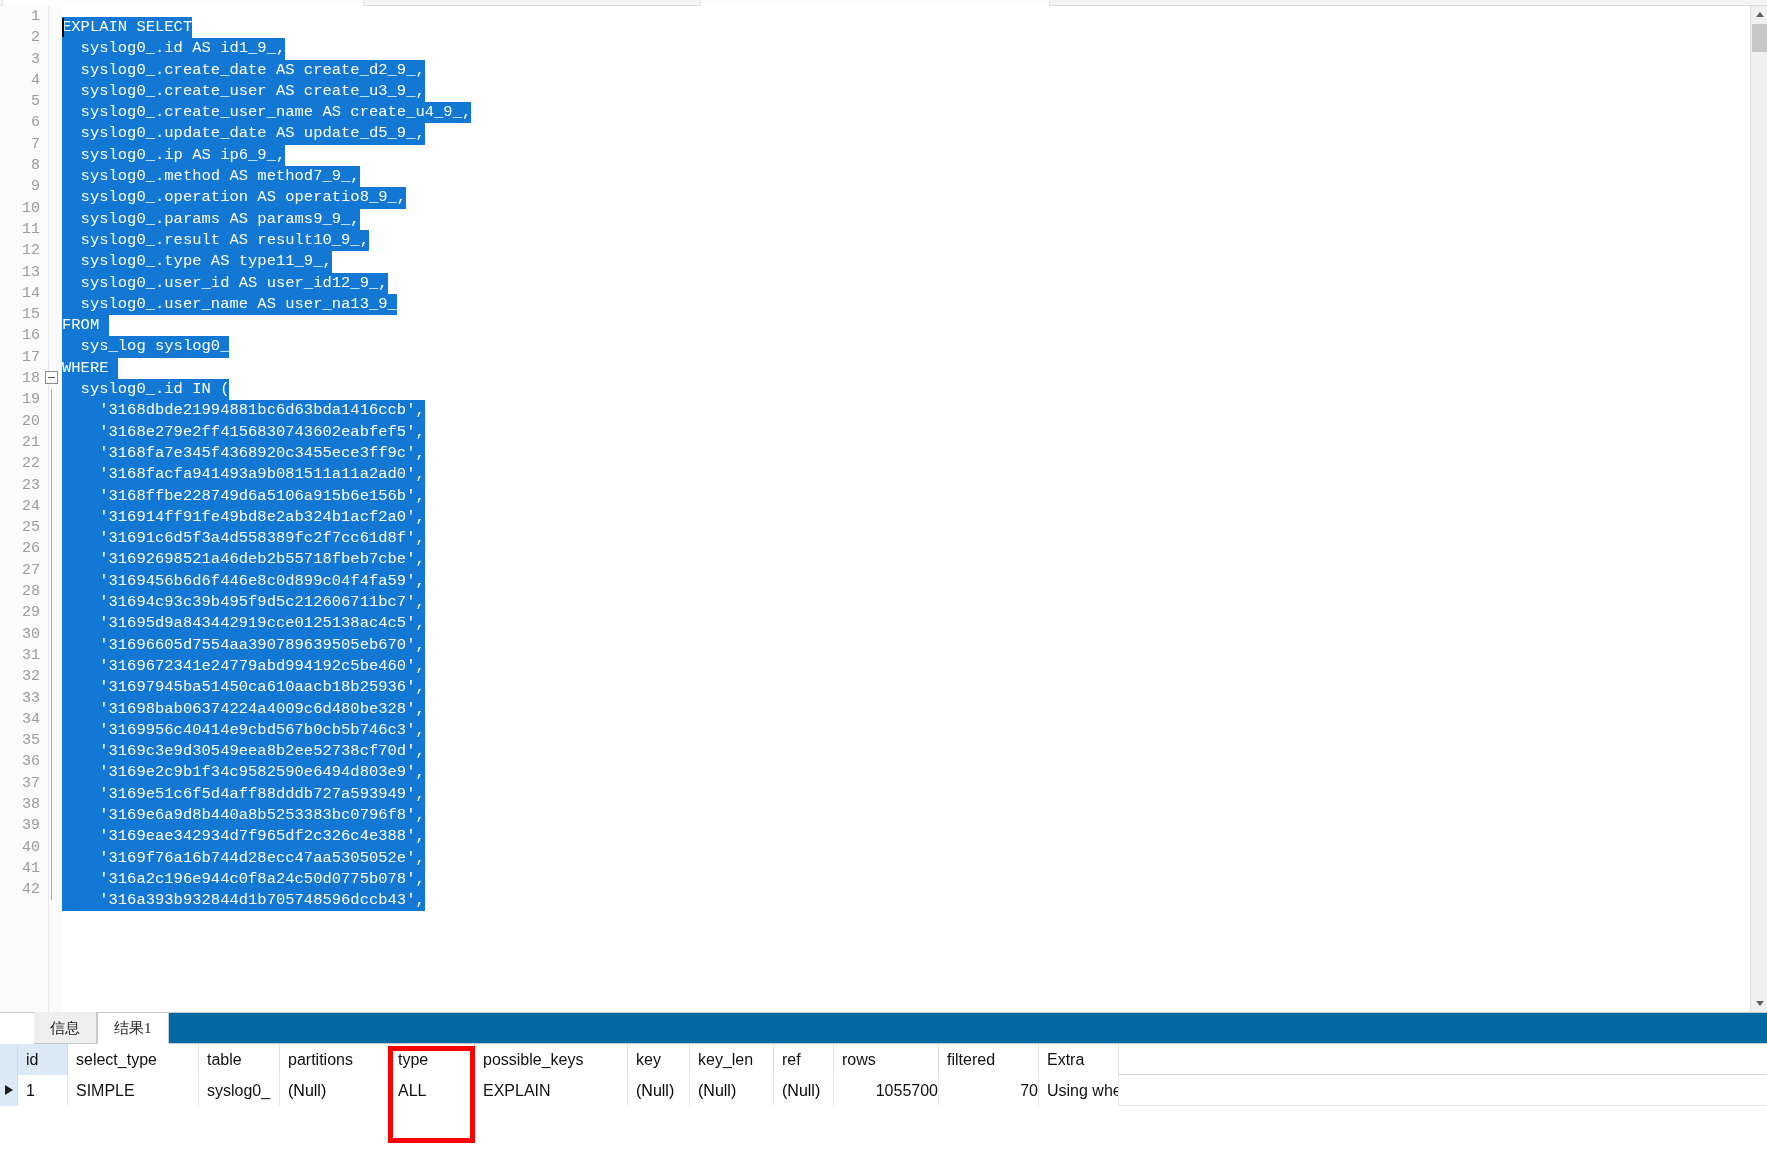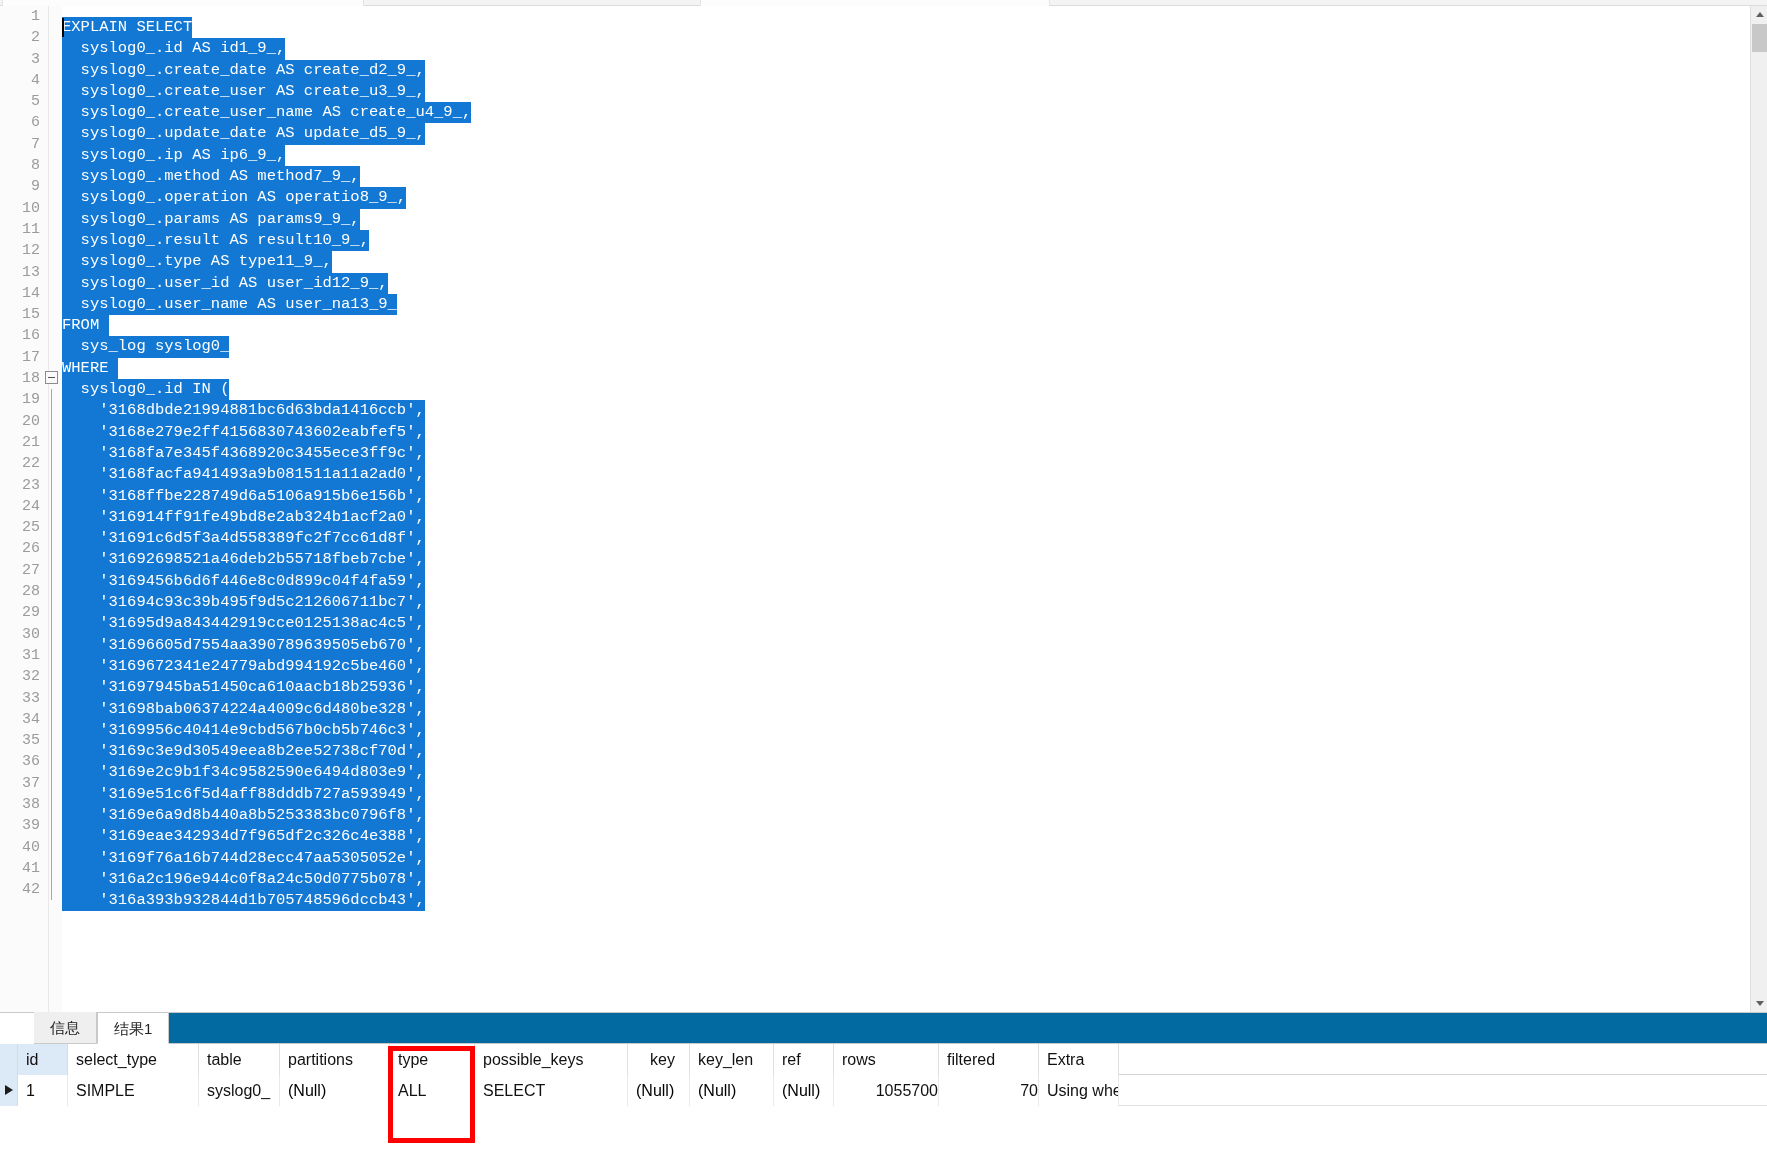--- a/index.html
+++ b/index.html
@@ -106,21 +106,21 @@
     display: flex; align-items: flex-end; margin-left: 34px;
   }
   .tab {
     height: 31px; line-height: 31px; padding: 0 16px;
     font-size: 15px; color: #222; background: #efefef;
     border-right: 1px solid #c9c9c9; cursor: default;
   }
   .tab.active {
     background: #ffffff; border-top: 1px solid #c9c9c9;
     border-left: 1px solid #c9c9c9; border-right: 1px solid #c9c9c9;
-    border-bottom: 1px solid #ffffff; margin-bottom: -1px; height: 32px; line-height: 31px;
+    border-bottom: 1px solid #ffffff; margin-bottom: -1px; height: 32px; line-height: 31px; font-family: Liberation Serif, serif;
   }
 
   
   .grid { position: absolute; left: 0; top: 31px; width: 1767px; height: 128px; background: #fff; }
   .grid-row { display: flex; height: 31px; }
   .hdr-row { border-bottom: 1px solid #d4d4d4; }
   .hcell {
     height: 31px; line-height: 31px; font-size: 16px; color: #111;
     padding-left: 8px; border-right: 1px solid #e0e0e0; background: #ffffff;
     white-space: nowrap; overflow: hidden;
@@ -187,38 +187,38 @@
       </div>
     <div class="grid">
       <div class="grid-row hdr-row" id="grid-header">
           <div class="rowmark hdr"></div>
           <div class="hcell rowhdr" style="width: 50px; flex: 0 0 50px;">id</div>
           <div class="hcell" style="width: 131px; flex: 0 0 131px;">select_type</div>
           <div class="hcell" style="width: 81px; flex: 0 0 81px;">table</div>
           <div class="hcell" style="width: 110px; flex: 0 0 110px;">partitions</div>
           <div class="hcell" style="width: 85px; flex: 0 0 85px;">type</div>
           <div class="hcell" style="width: 153px; flex: 0 0 153px;">possible_keys</div>
-          <div class="hcell" style="width: 62px; flex: 0 0 62px; text-align: center;">key</div>
+          <div class="hcell" style="width: 62px; flex: 0 0 62px;">key</div>
           <div class="hcell" style="width: 84px; flex: 0 0 84px;">key_len</div>
           <div class="hcell" style="width: 60px; flex: 0 0 60px;">ref</div>
           <div class="hcell" style="width: 105px; flex: 0 0 105px;">rows</div>
           <div class="hcell" style="width: 100px; flex: 0 0 100px;">filtered</div>
           <div class="hcell" style="width: 80px; flex: 0 0 80px;">Extra</div>
         </div>
       <div id="grid-body">
           <div class="grid-row data-row">
             <div class="rowmark">
               <div class="ptr"></div>
             </div>
             <div class="dcell" style="width: 50px; flex: 0 0 50px;">1</div>
             <div class="dcell" style="width: 131px; flex: 0 0 131px;">SIMPLE</div>
             <div class="dcell" style="width: 81px; flex: 0 0 81px;">syslog0_</div>
             <div class="dcell null" style="width: 110px; flex: 0 0 110px;">(Null)</div>
             <div class="dcell" style="width: 85px; flex: 0 0 85px;">ALL</div>
-            <div class="dcell" style="width: 153px; flex: 0 0 153px;">SELECT</div>
+            <div class="dcell" style="width: 153px; flex: 0 0 153px;">EXPLAIN</div>
             <div class="dcell null" style="width: 62px; flex: 0 0 62px;">(Null)</div>
             <div class="dcell null" style="width: 84px; flex: 0 0 84px;">(Null)</div>
             <div class="dcell null" style="width: 60px; flex: 0 0 60px;">(Null)</div>
             <div class="dcell num" style="width: 105px; flex: 0 0 105px;">1055700</div>
             <div class="dcell num" style="width: 100px; flex: 0 0 100px;">70</div>
             <div class="dcell" style="width: 80px; flex: 0 0 80px;">Using whe</div>
           </div>
         </div>
       <div class="ghost-row"></div>
     </div>

